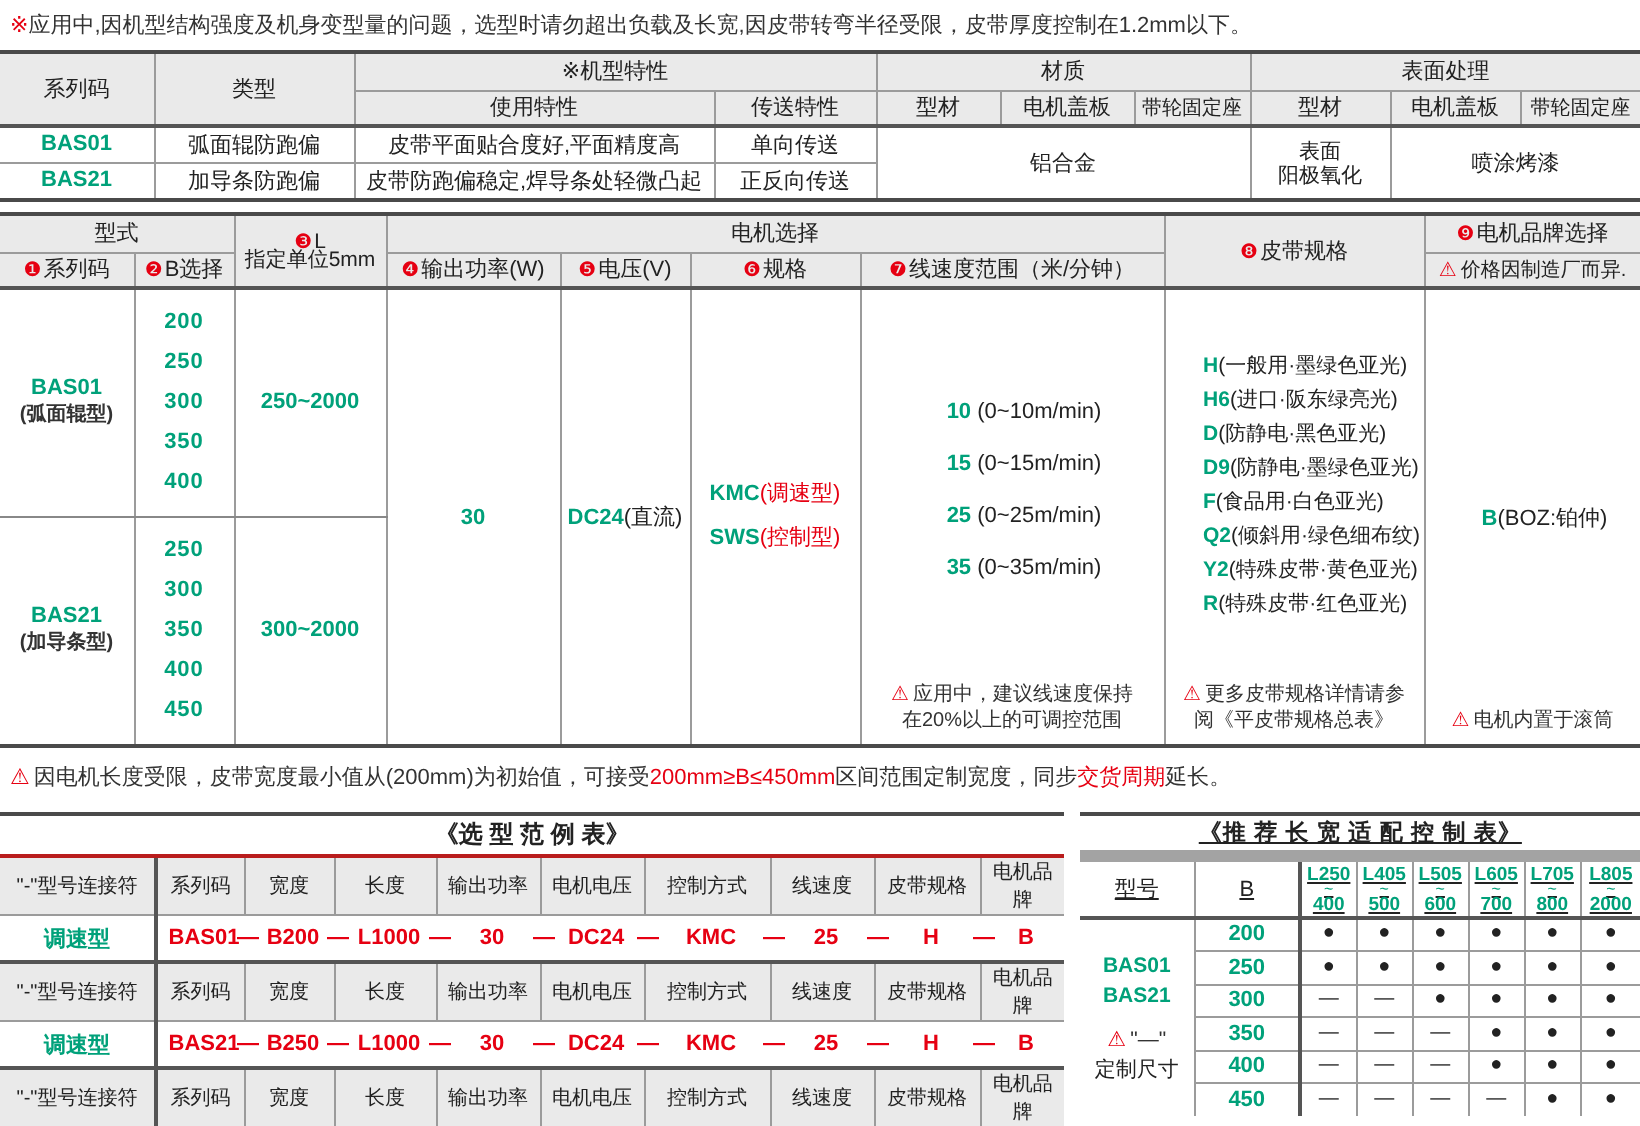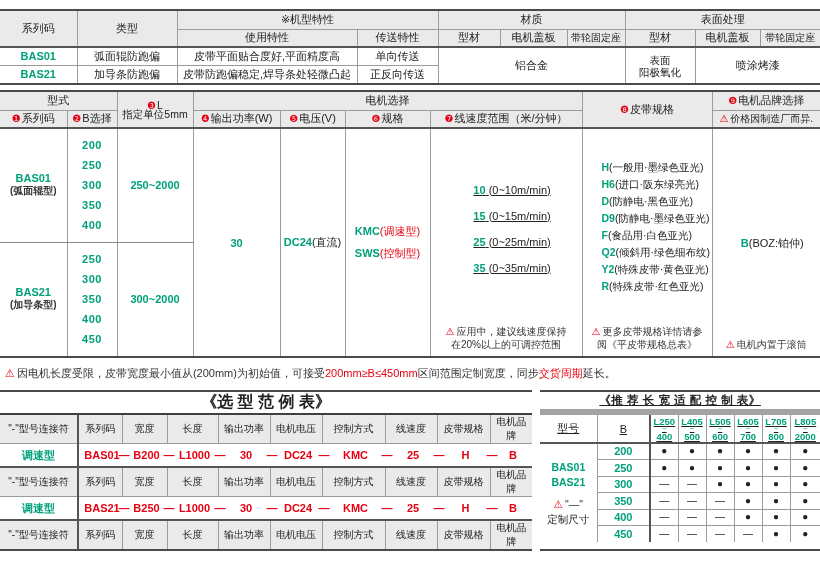--- a/index.html
+++ b/index.html
@@ -32,31 +32,31 @@
 
 .t2 { width:820px;border-radius:26px; }
 .t2 tr.h { height:18px; }
 .t2 tr.blk { height:114px; }
 .t2 .lh2 { line-height:9px; }
 .t2 .lh2 div { line-height:9px; font-size:10.5px;}
 .t2 td { position:relative; }
 .series-cell div.nm { font-size:10px; color:#333; font-weight:bold; }
 .bvals div { line-height:20px; letter-spacing:.5px; }
 .spec-line { line-height:15px; margin:7px 0; }
-.speed-list div { line-height:26px;text-decoration:underline; }
+.speed-list div { line-height:26px; }
 .cell-note { position:absolute; bottom:5px; left:0; right:0; text-align:center; font-size:10px; color:#333; line-height:13px; }
 .vcenter { position:absolute; top:50%; left:12px; right:0; transform:translateY(-50%); }
 .belt-list { text-align:left; padding-left:7px; font-size:10.5px; }
 .belt-list div { line-height:17px; white-space:nowrap; }
 .hnote { font-size:10px; }
 
 
 .bottom { display:flex; gap:8px; margin-top:9px; padding:0; }
 .t3 { width:532px; }
-.t3 .title td { height:20px; font-weight:bold; border-bottom:2px solid #404040; font-size:16px; border-left:none; border-right:none; }
+.t3 .title td { height:20px; font-weight:bold; border-bottom:2px solid #b91c1c; font-size:12px; border-left:none; border-right:none; }
 .t3 .hrow { height:21px; }
 .t3 .hrow th { font-size:10px; }
 .t3 .drow { height:22px; }
 .t3 .drow td { border-bottom:2px solid #555; }
 .t3 .c1 { border-right:2px solid #555 !important; }
 .exflex { display:flex; align-items:center; height:22px; }
 .exflex span { flex:none; text-align:center; font-weight:bold; color:#e60012; font-size:11px; }
 .exflex .xd { width:0; display:flex; justify-content:center; overflow:visible; }
 .w0{width:44px}.w1{width:45px}.w2{width:51px}.w3{width:52px}.w4{width:52px}.w5{width:63px}.w6{width:52px}.w7{width:53px}.w8{width:42px}
 
@@ -70,20 +70,23 @@
 .t4 .bcol { border-right:2px solid #555 !important; }
 .model-cell { font-size:10.5px; }
 .model-cell div { line-height:15px; }
 .model-cell .dn { margin-top:7px; color:#333; }
 </style>
 </head>
 <body>
 
 <div class="page">
 
+  <div class="note1">
+    <span class="r">※</span><span>应用中,因机型结构强度及机身变型量的问题，选型时请勿超出负载及长宽,因皮带转弯半径受限，皮带厚度控制在1.2mm以下。</span>
+  </div>
 
   <div class="tw" style="margin-top:4px;">
   <table class="t1">
     <colgroup>
           <col style="width:77px">
           <col style="width:100px">
           <col style="width:180px">
           <col style="width:81px">
           <col style="width:62px">
           <col style="width:67px">

